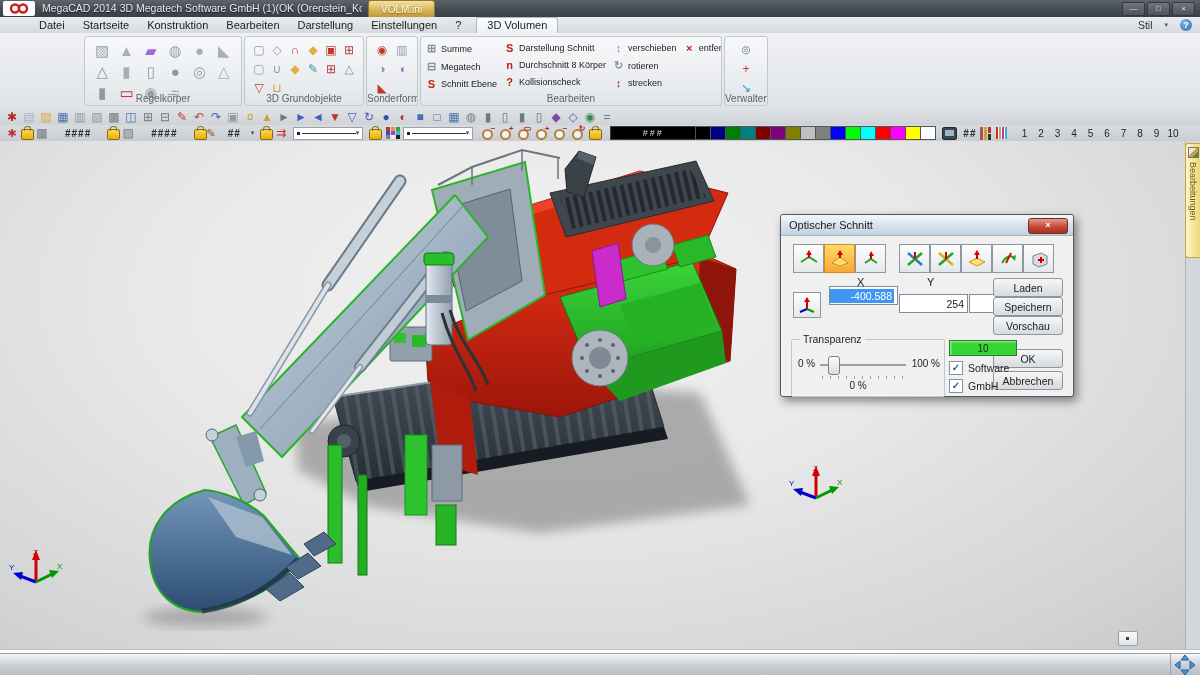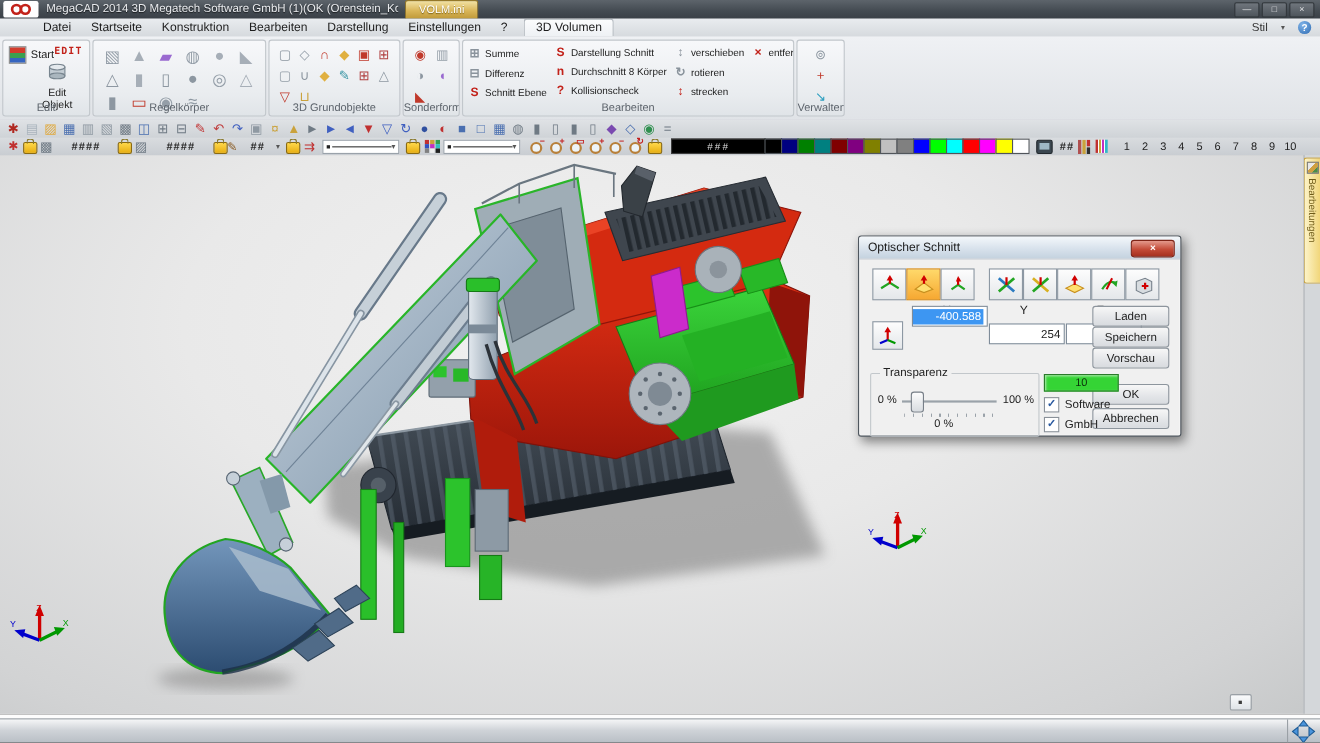--- a/index.html
+++ b/index.html
@@ -172,36 +172,20 @@
       </span>
     <span class="mtab">3D Volumen</span>
     <span class="menuright">
       <span>Stil</span>
       <span class="dda">▾</span>
       <span class="helpcircle">?</span>
     </span>
   </div>
 
   <div class="ribbon">
-    <div class="rgroup" style="left:2px;width:78px;">
-      <div class="startrow">
-        <span class="starticon"></span>
-        <span class="startlbl">Start</span>
-      </div>
-      <span class="editbadge">EDIT</span>
-      <div class="editobj">
-        <svg width="20" height="16" viewBox="0 0 20 16">
-          <rect x="3" y="4" width="14" height="8" fill="#c3ccd3" stroke="#78858f"></rect>
-          <ellipse cx="10" cy="4" rx="7" ry="2.6" fill="#e4e9ed" stroke="#78858f"></ellipse>
-          <ellipse cx="10" cy="12" rx="7" ry="2.6" fill="#aab6be" stroke="#78858f"></ellipse>
-        </svg>
-        <div class="lbl">Edit Objekt</div>
-      </div>
-      <div class="rlabel">Edit</div>
-    </div>
 
     <div class="rgroup" style="left:84px;width:156px;">
       <div class="icongrid" style="grid-template-columns: repeat(6, 1fr);">
           <span class="gi" style="color: rgb(148, 158, 168);">▧</span>
           <span class="gi" style="color: rgb(166, 174, 183);">▲</span>
           <span class="gi" style="color: rgb(154, 106, 208);">▰</span>
           <span class="gi" style="color: rgb(148, 158, 168);">◍</span>
           <span class="gi" style="color: rgb(166, 174, 183);">●</span>
           <span class="gi" style="color: rgb(166, 174, 183);">◣</span>
           <span class="gi" style="color: rgb(141, 151, 161);">△</span>
@@ -251,21 +235,21 @@
 
     <div class="rgroup" style="left:420px;width:300px;">
       <div class="bcols">
           <div class="bcol">
             <div class="brow">
               <span class="bic" style="color: rgb(138, 147, 156); font-weight: bold;">⊞</span>
               <span class="blb">Summe</span>
             </div>
             <div class="brow">
               <span class="bic" style="color: rgb(138, 147, 156); font-weight: bold;">⊟</span>
-              <span class="blb">Differenz</span>
+              <span class="blb">Megatech</span>
             </div>
             <div class="brow">
               <span class="bic" style="color: rgb(194, 34, 26); font-weight: bold;">S</span>
               <span class="blb">Schnitt Ebene</span>
             </div>
           </div>
           <div class="bcol">
             <div class="brow">
               <span class="bic" style="color: rgb(194, 34, 26); font-weight: bold;">S</span>
               <span class="blb">Darstellung Schnitt</span>
@@ -690,21 +674,21 @@
       <span class="dlab" style="left:216px;top:40px;">Z</span>
 
       <div class="dibtn" style="left:12px;top:56px;width:26px;height:24px;">
         <svg width="20" height="18">
             <line x1="10" y1="13" x2="10" y2="3" stroke="#d00000" stroke-width="2"></line>
             <polygon points="10,1 7,6 13,6" fill="#d00000"></polygon>
             <line x1="10" y1="13" x2="3" y2="16" stroke="#0000cc" stroke-width="2"></line>
             <line x1="10" y1="13" x2="17" y2="16" stroke="#009800" stroke-width="2"></line>
           </svg>
       </div>
-      <div class="dfield" style="left:48px;top:42px;">
+      <div class="dfield" style="left:48px;top:50px;">
         <span class="sel">-400.588</span>
       </div>
       <div class="dfield" style="left:118px;top:58px;">254</div>
       <div class="dfield" style="left:188px;top:58px;">292.066</div>
 
       <div class="dbtn" style="left:212px;top:42px;">Laden</div>
       <div class="dbtn" style="left:212px;top:61px;">Speichern</div>
       <div class="dbtn" style="left:212px;top:80px;">Vorschau</div>
       <div class="dbtn" style="left:212px;top:113px;">OK</div>
       <div class="dbtn" style="left:212px;top:135px;">Abbrechen</div>

